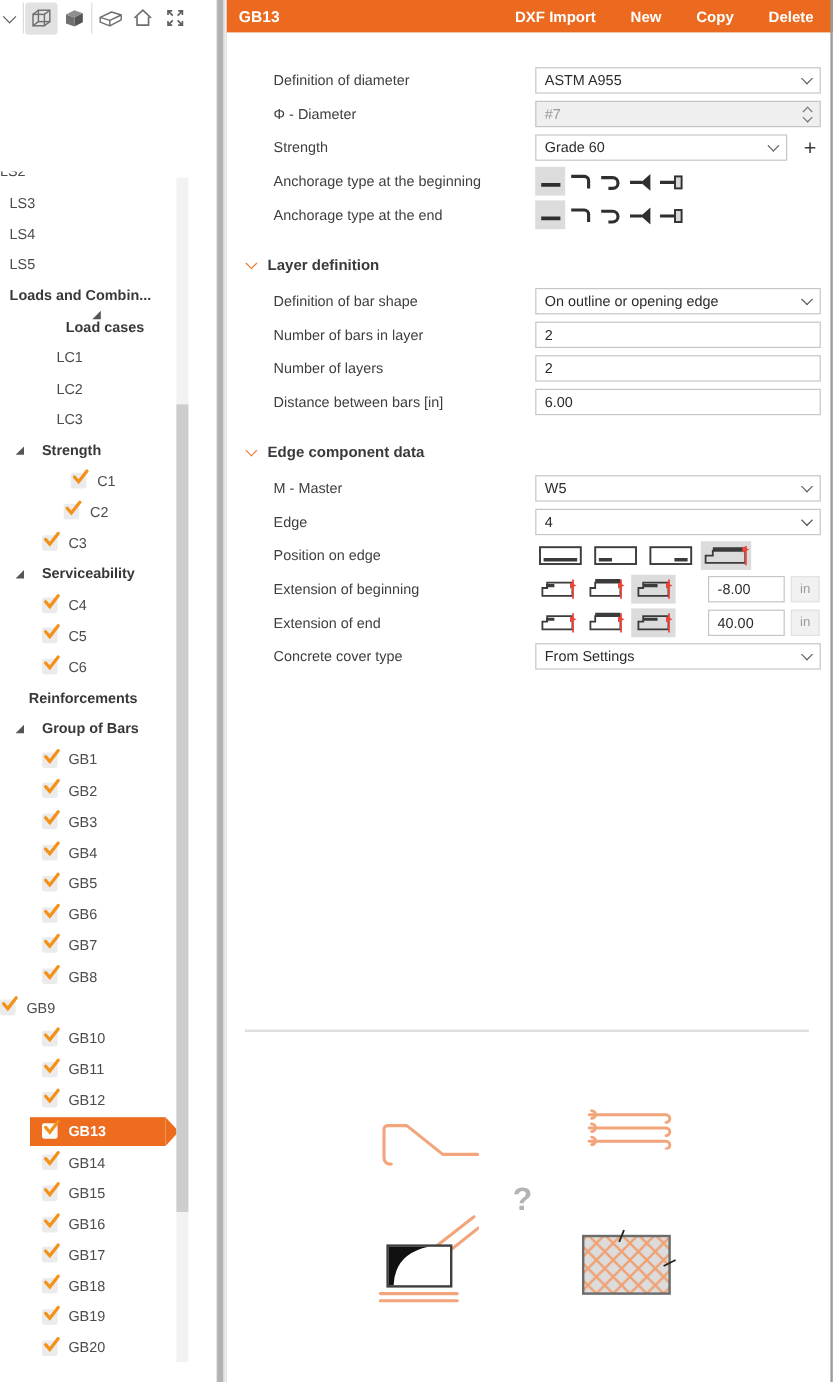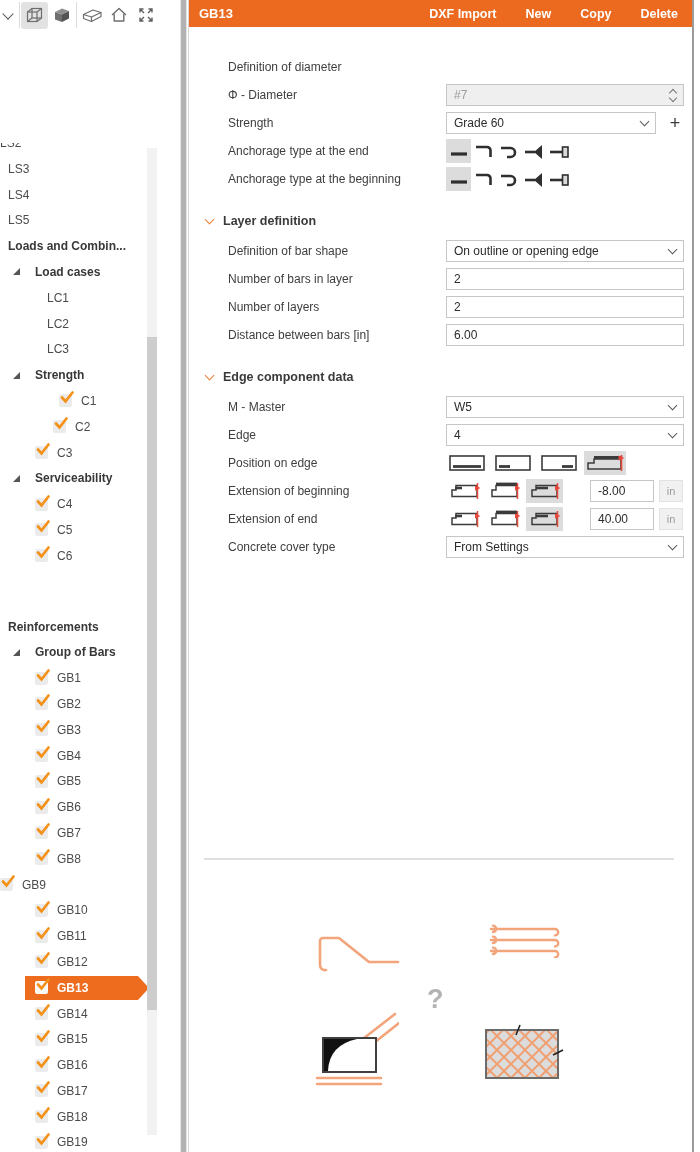--- a/index.html
+++ b/index.html
@@ -142,21 +142,21 @@
           </div>
           <div class="tree-row" style="padding-left: 8px;">
             <span class="lbl">LS4</span>
           </div>
           <div class="tree-row" style="padding-left: 8px;">
             <span class="lbl">LS5</span>
           </div>
           <div class="tree-row bold" style="padding-left: 8px;">
             <span class="lbl">Loads and Combin...</span>
           </div>
-          <div class="tree-row bold" style="padding-left: 13px;">
+          <div class="tree-row bold" style="padding-left: 13px; flex-direction: column;">
             <span class="expander"></span>
             <span class="lbl">Load cases</span>
           </div>
           <div class="tree-row" style="padding-left: 47px;">
             <span class="lbl">LC1</span>
           </div>
           <div class="tree-row" style="padding-left: 47px;">
             <span class="lbl">LC2</span>
           </div>
           <div class="tree-row" style="padding-left: 47px;">
@@ -211,21 +211,21 @@
             <span class="lbl">C5</span>
           </div>
           <div class="tree-row" style="padding-left: 35px;">
             <span class="cb">
               <svg width="16" height="15" viewBox="0 0 16 15">
                 <path d="M3 7.5 L6.5 11.5 L13.5 2.5" fill="none" stroke="#F39119" stroke-width="2.7" stroke-linecap="round"></path>
               </svg>
             </span>
             <span class="lbl">C6</span>
           </div>
-          <div class="tree-row bold" style="padding-left: 8px; margin-top: 45px;">
+          <div class="tree-row bold" style="padding-left: 24px;">
             <span class="lbl">Reinforcements</span>
           </div>
           <div class="tree-row bold" style="padding-left: 13px;">
             <span class="expander"></span>
             <span class="lbl">Group of Bars</span>
           </div>
           <div class="tree-row" style="padding-left: 35px;">
             <span class="cb">
               <svg width="16" height="15" viewBox="0 0 16 15">
                 <path d="M3 7.5 L6.5 11.5 L13.5 2.5" fill="none" stroke="#F39119" stroke-width="2.7" stroke-linecap="round"></path>
@@ -404,41 +404,45 @@
         <span>Delete</span>
       </span>
     </div>
 
     <div class="panel-content">
 
       <div class="section">
         <div class="rows">
           <div class="row">
             <span class="row-label">Definition of diameter</span>
+            <div class="ctl select">
+              <span>ASTM A955</span>
+              <span class="dd-chev"></span>
+            </div>
           </div>
           <div class="row">
             <span class="row-label">Φ - Diameter</span>
             <div class="ctl select disabled">
               <span>#7</span>
               <span class="spin">
                   <i class="up"></i>
                   <i class="dn"></i>
                 </span>
             </div>
           </div>
           <div class="row">
             <span class="row-label">Strength</span>
             <div class="ctl select narrow">
               <span>Grade 60</span>
               <span class="dd-chev"></span>
             </div>
             <span class="plus">+</span>
           </div>
           <div class="row">
-            <span class="row-label">Anchorage type at the end</span>
+            <span class="row-label">Anchorage type at the beginning</span>
             <div class="iconrow">
               <span class="abtn sel">
                 <svg width="24" height="22" viewBox="0 0 24 22">
                     <line x1="4" y1="14" x2="20" y2="14" stroke="#2f2f2f" stroke-width="3.2"></line>
                   </svg>
                 </span>
               <span class="abtn">
                 <svg width="24" height="22" viewBox="0 0 24 22" fill="none" stroke="#2f2f2f" stroke-width="2.6">
                     <path d="M4 7 H15 a3.5 3.5 0 0 1 3.5 3.5 V17"></path>
                   </svg>
@@ -456,21 +460,21 @@
                 </span>
               <span class="abtn">
                 <svg width="24" height="22" viewBox="0 0 24 22">
                     <line x1="3" y1="12" x2="16" y2="12" stroke="#2f2f2f" stroke-width="2.6"></line>
                     <rect x="15.5" y="7" width="5.5" height="10" fill="#d9d9d9" stroke="#2f2f2f" stroke-width="1.6"></rect>
                   </svg>
                 </span>
             </div>
           </div>
           <div class="row">
-            <span class="row-label">Anchorage type at the beginning</span>
+            <span class="row-label">Anchorage type at the end</span>
             <div class="iconrow">
               <span class="abtn sel">
                 <svg width="24" height="22" viewBox="0 0 24 22">
                     <line x1="4" y1="14" x2="20" y2="14" stroke="#2f2f2f" stroke-width="3.2"></line>
                   </svg>
                 </span>
               <span class="abtn">
                 <svg width="24" height="22" viewBox="0 0 24 22" fill="none" stroke="#2f2f2f" stroke-width="2.6">
                     <path d="M4 7 H15 a3.5 3.5 0 0 1 3.5 3.5 V17"></path>
                   </svg>

